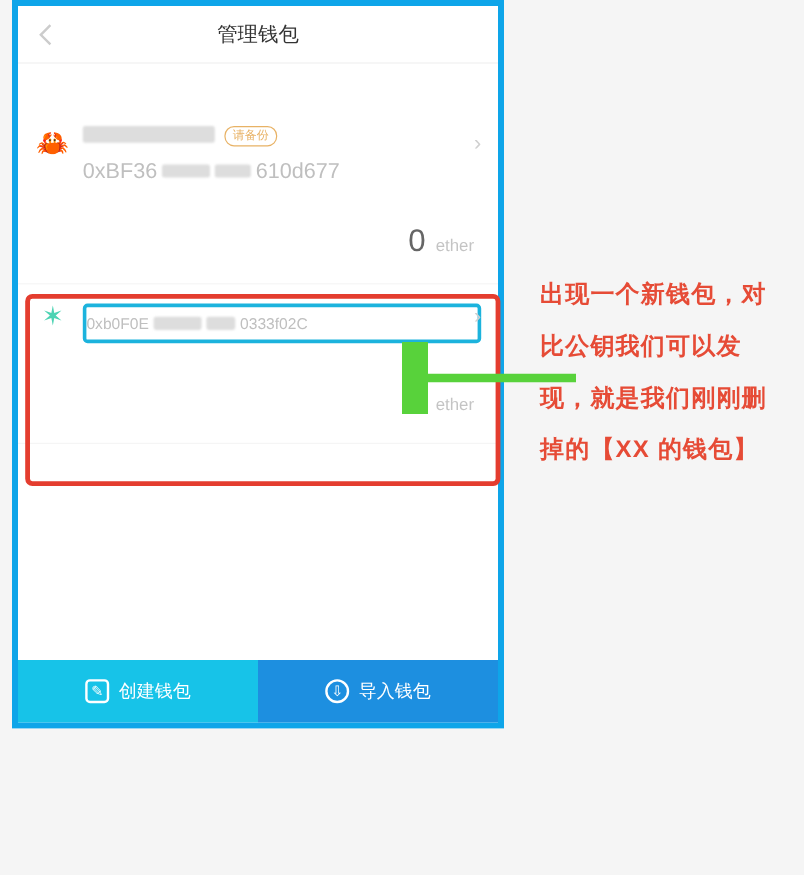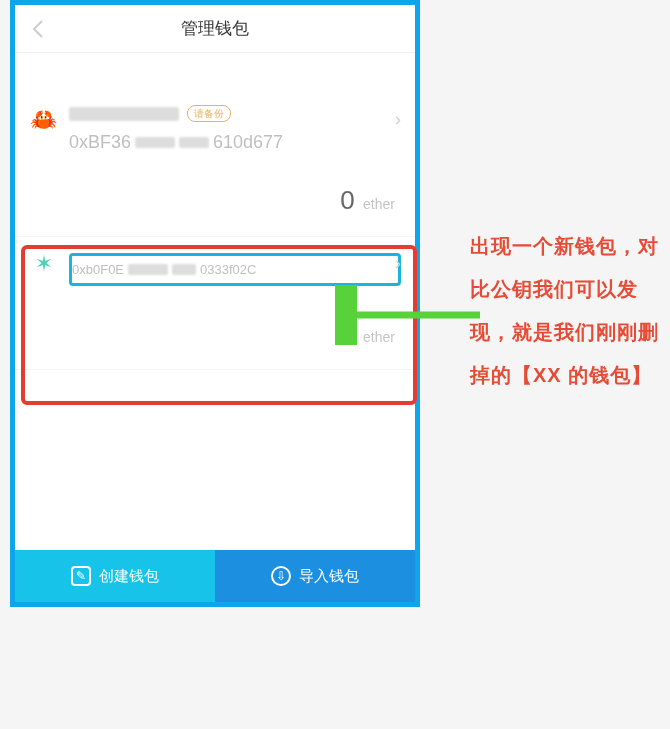--- a/index.html
+++ b/index.html
@@ -61,21 +61,20 @@
     width: 30px; height: 30px;
     display: flex; align-items: center; justify-content: center;
     font-size: 22px;
     flex: 0 0 auto;
   }
   .crab { color: #e86c6c; }
   .starfish { color: #4cd3b3; }
   .wallet-body { flex: 1; min-width: 0; }
   .wallet-name-line {
     display: flex;
-    align-items: center;
     gap: 8px;
   }
   .wallet-name {
     font-size: 15px;
     color: #333;
   }
   .redact-bar {
     display: inline-block;
     height: 14px;
     border-radius: 2px;
@@ -160,21 +159,21 @@
   .btn-icon {
     width: 20px; height: 20px;
     border: 2px solid #fff;
     border-radius: 4px;
     display: flex; align-items: center; justify-content: center;
     font-size: 12px;
   }
   .btn-icon.round { border-radius: 50%; }
   .annotation {
     position: absolute;
-    left: 470px;
+    left: 450px;
     top: 225px;
     width: 200px;
     color: #e64b36;
     font-size: 20px;
     font-weight: 600;
     line-height: 2.15;
     letter-spacing: 1px;
   }
   .arrow-svg {
     position: absolute;

